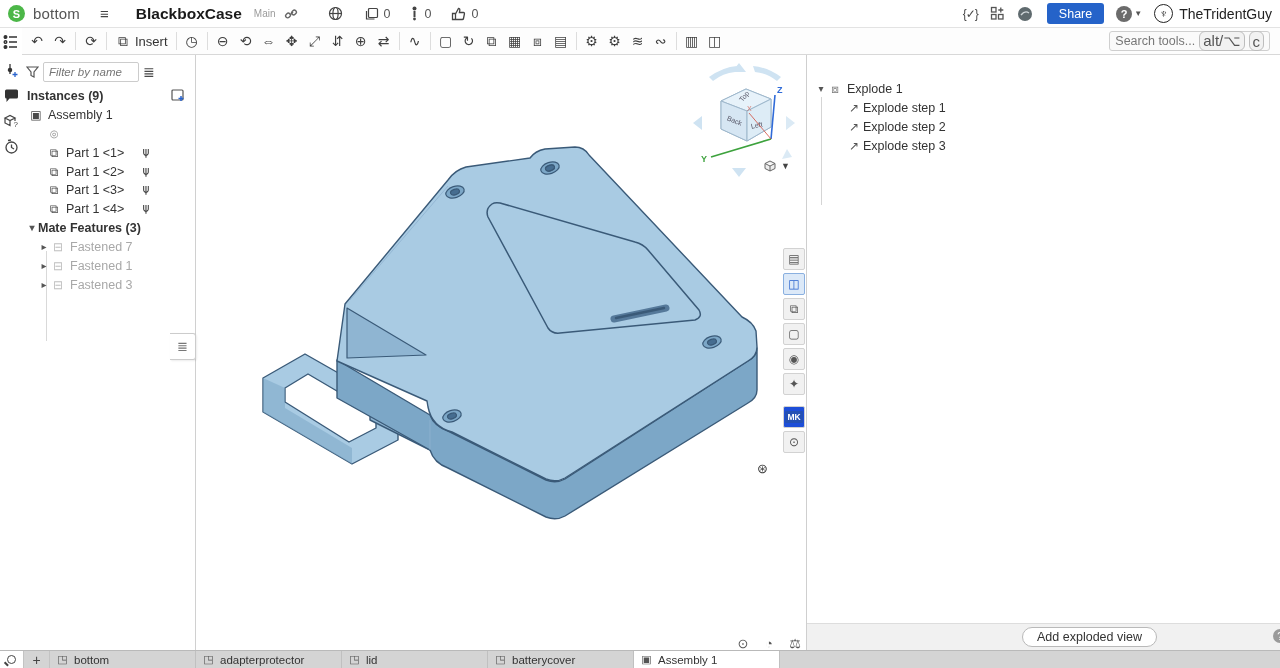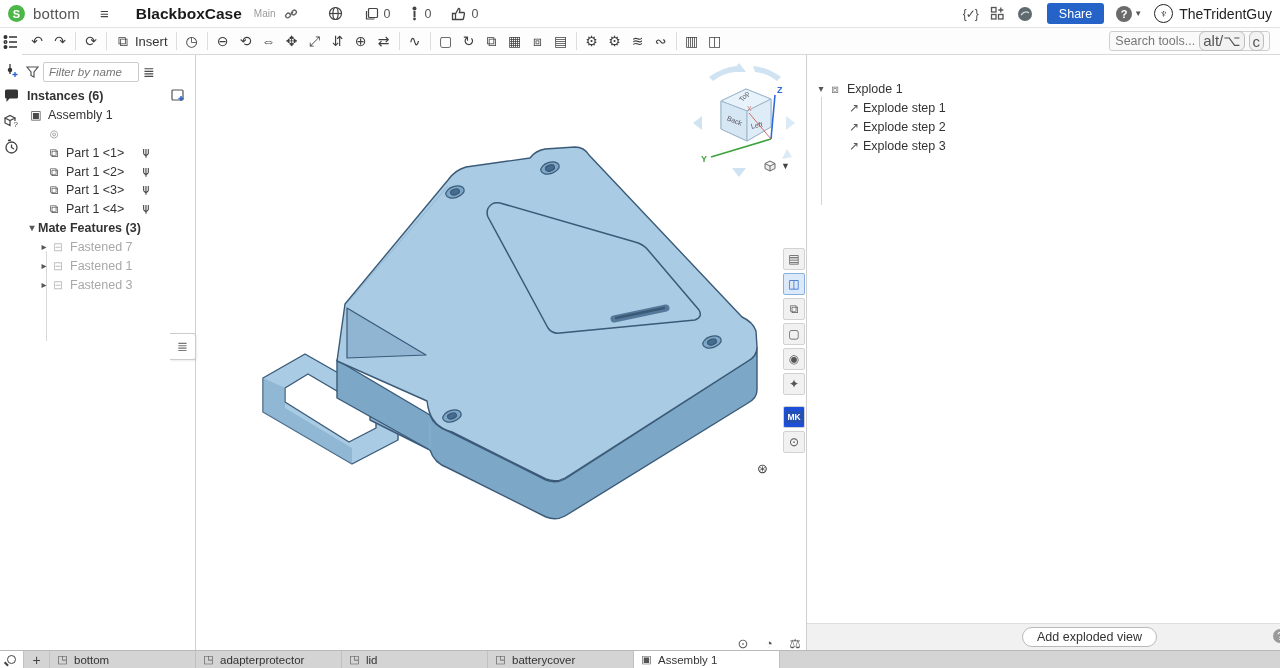--- a/index.html
+++ b/index.html
@@ -285,21 +285,21 @@
   <div id="filter-row" class="flex">
     <span class="icon">
       <svg width="13" height="12" viewBox="0 0 13 12">
           <path d="M1 1 h11 L8 6 v5 l-3-1.5 V6 z" fill="none" stroke="#555" stroke-width="1.2"></path>
         </svg>
     </span>
     <input id="filter-input" placeholder="Filter by name" style="">
     <span class="icon" style="font-size:14px">≣</span>
   </div>
   <div class="lp-row bold" style="top:31px;padding-left:5px">
-    <span>Instances (6)</span>
+    <span>Instances (9)</span>
     <span class="icon" style="margin-left:auto;margin-right:10px;position:relative">
       <svg width="15" height="13" viewBox="0 0 15 13">
           <g fill="none" stroke="#555" stroke-width="1.2">
             <rect x="1" y="1" width="11" height="10" rx="1"></rect>
             <path d="M10 7 v5 M7.5 9.5 h5" stroke="#2a64cd" stroke-width="1.5"></path>
           </g>
         </svg>
     </span>
   </div>
   <div class="lp-row" style="top:50px;padding-left:6px">

